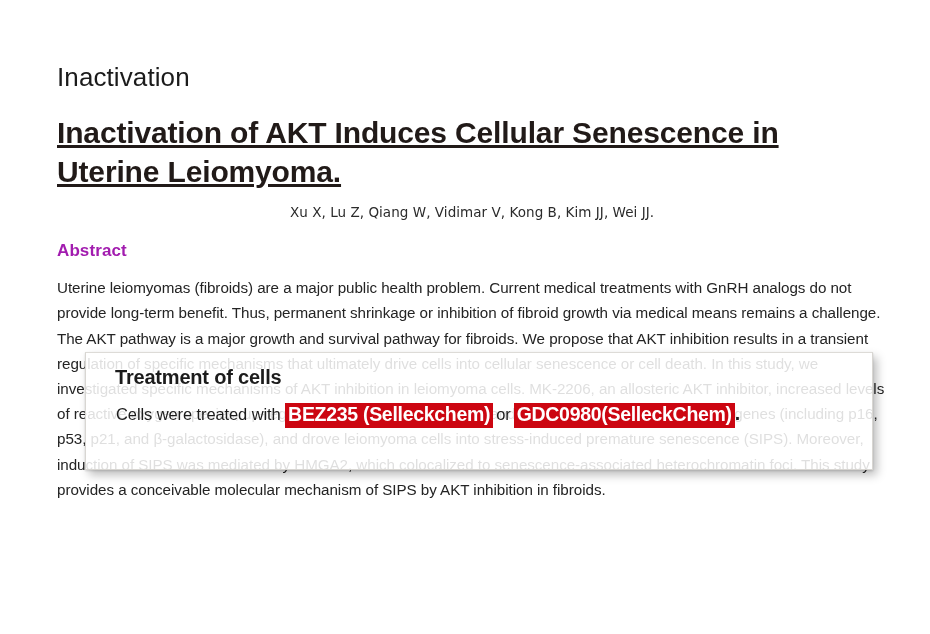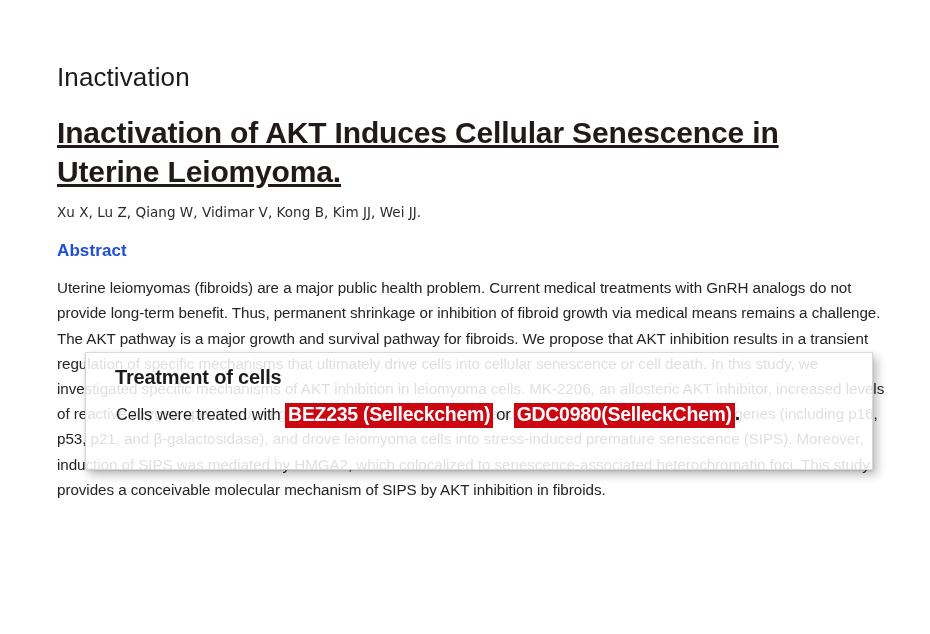--- a/index.html
+++ b/index.html
@@ -54,26 +54,27 @@
   }
 
   #author-line {
     font-size: 13.5px;
     font-weight: 400;
     color: #2b2b2b;
     margin: 0;
     padding-top: 13px;
     letter-spacing: 0.05px;
     font-family: "DejaVu Sans", "Liberation Sans", sans-serif;
+    text-align: center;
   }
 
   #abstract-heading {
     font-size: 17px;
     font-weight: 700;
-    color: #1d4ed8;
+    color: #a21caf;
     margin: 0;
     padding-top: 21px;
     letter-spacing: 0.1px;
   }
 
   #abstract-body {
     font-size: 15.2px;
     font-weight: 400;
     color: #242424;
     line-height: 25.2px;

